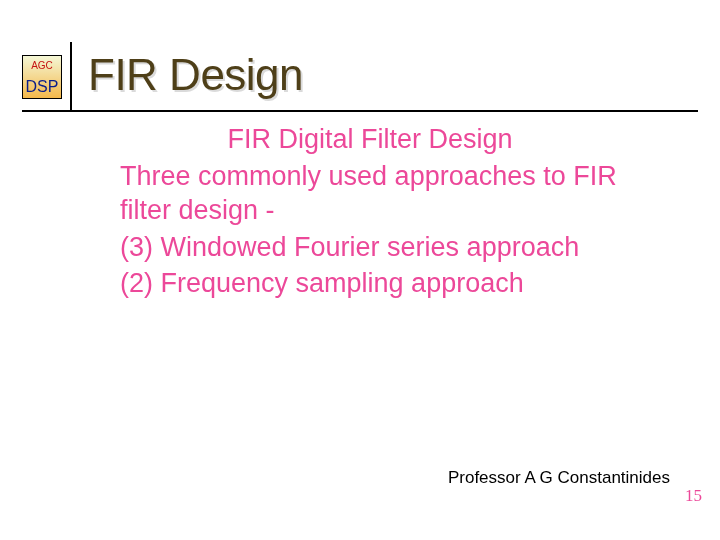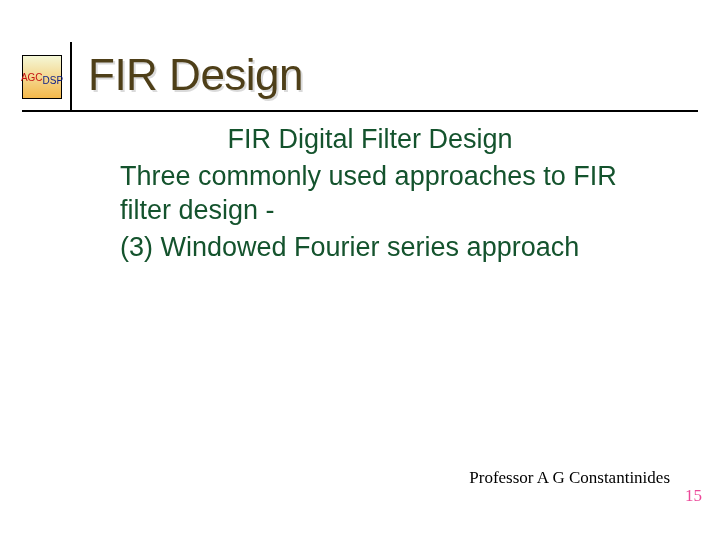--- a/index.html
+++ b/index.html
@@ -29,33 +29,33 @@
     width: 40px;
     height: 44px;
     border: 1px solid #000;
     background: linear-gradient(180deg, #f4f7d6 0%, #f4b84b 100%);
     box-sizing: border-box;
   }
   .logo-inner {
     width: 100%;
     height: 100%;
     display: flex;
-    flex-direction: row;
+    flex-direction: column;
     justify-content: center;
     align-items: center;
   }
   .logo-agc {
     font-size: 10px;
     color: #c41313;
     font-weight: 400;
     line-height: 1;
     margin-top: 2px;
   }
   .logo-dsp {
-    font-size: 10px;
+    font-size: 16px;
     color: #0a1d8a;
     font-weight: 400;
     line-height: 1;
     margin-top: 8px;
   }
 
   
   .vrule {
     position: absolute;
     top: 42px;
@@ -88,42 +88,42 @@
     background: #000;
   }
 
   
   .body {
     position: absolute;
     top: 122px;
     left: 80px;
     width: 580px;
     font-size: 27px;
-    color: #14532d;
+    color: #ec4899;
     line-height: 1.28;
   }
 
   .subtitle {
     text-align: center;
     padding-left: 60px;
     padding-right: 60px;
     margin-bottom: 2px;
   }
 
   .para {
     margin-bottom: 2px;
     margin-left: 40px;
   }
 
   
   .footer-name {
     position: absolute;
     bottom: 52px;
     right: 50px;
-    font-family: Liberation Serif, serif;
+    font-family: Liberation Sans, sans-serif;
     font-size: 17px;
     color: #000;
     margin-left: 12px;
   }
   .page-number {
     position: absolute;
     bottom: 34px;
     right: 18px;
     font-family: "Times New Roman", Times, serif;
     font-size: 17px;
@@ -145,18 +145,19 @@
   <div class="vrule"></div>
 
   <div class="title">FIR Design</div>
 
   <div class="hrule"></div>
 
   <div class="body">
     <div class="subtitle">FIR Digital Filter Design</div>
     <div class="para">Three commonly used approaches to FIR filter design -</div>
     <div class="para">(3) Windowed Fourier series approach</div>
+    <div class="para">(2) Frequency sampling approach</div>
   </div>
 
   <div class="footer-name">Professor A G Constantinides</div>
   <div class="page-number">15</div>
 
 </div>
 
 </body></html>

